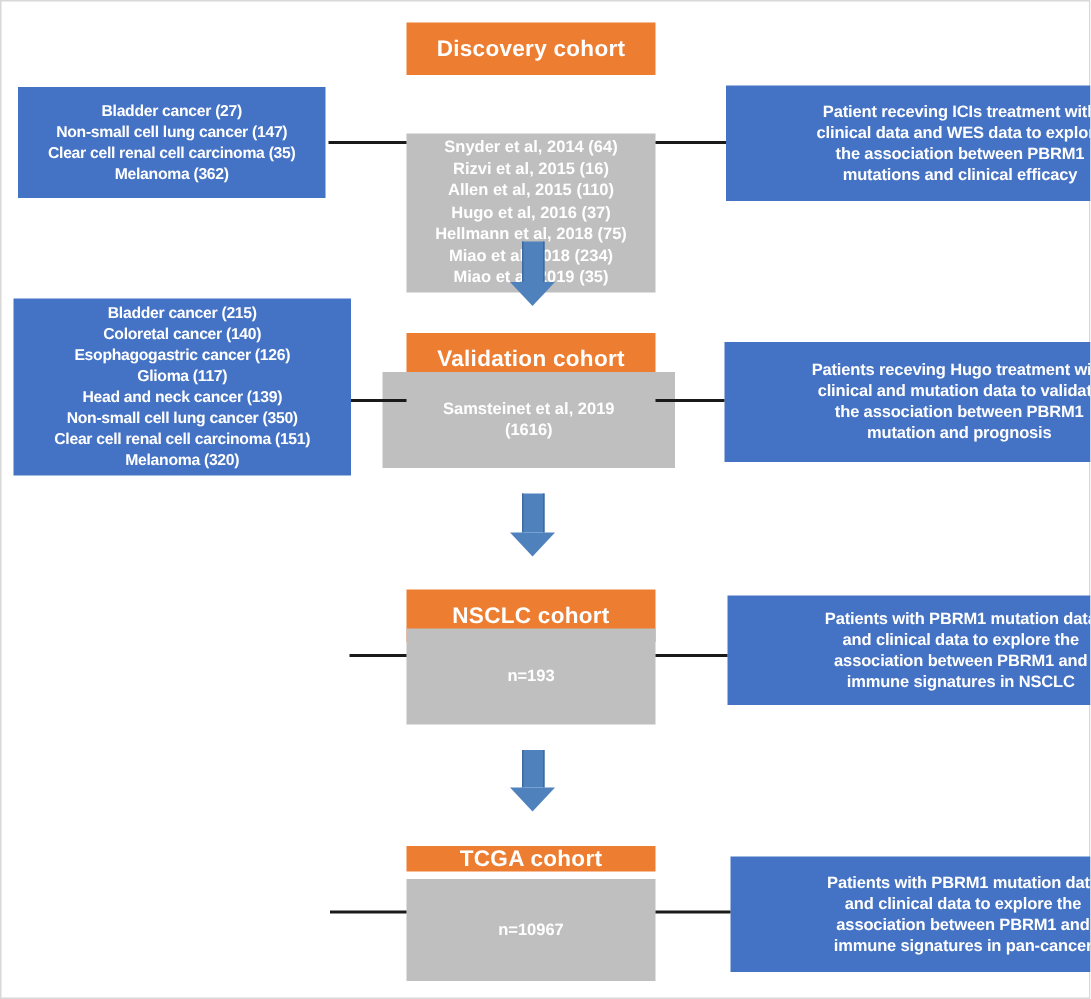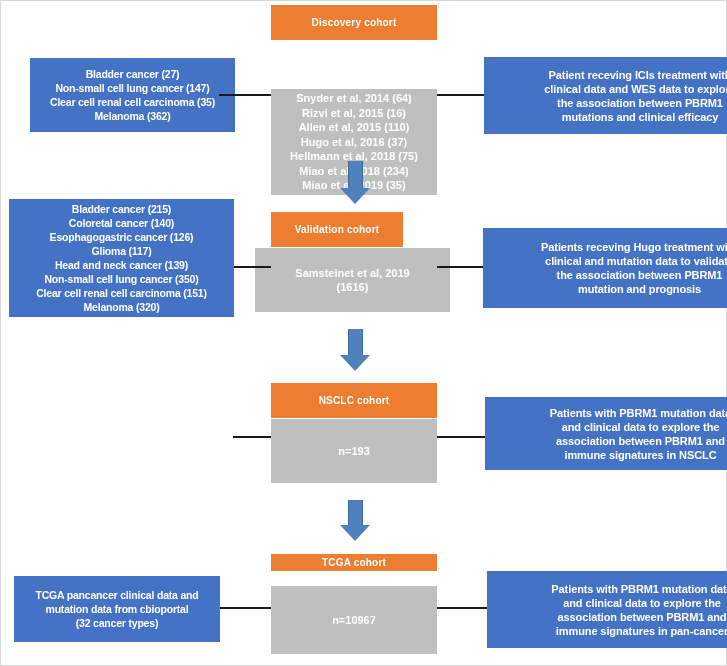--- a/index.html
+++ b/index.html
@@ -11,32 +11,32 @@
   .box{
     position:absolute;display:flex;align-items:center;justify-content:center;
     text-align:center;color:#fff;font-weight:bold;white-space:pre-line;
   }
   .blue{background:var(--box_blue);}
   .gray{background:var(--box_gray);}
   .orange{background:var(--header_bg);}
   .side-text{font-size:10.5px;line-height:14px;letter-spacing:-0.2px;}
   .right-text{font-size:11px;line-height:14px;letter-spacing:-0.1px;padding-left:40px;}
   .center-text{font-size:11px;line-height:14.5px;}
-  .cohort-header{font-size:10px;letter-spacing:0.2px;}
+  .cohort-header{font-size:15px;letter-spacing:0.2px;margin-top:10px;}
   .hline{position:absolute;height:2px;background:var(--line);}
   .arrow{position:absolute;width:30px;display:flex;flex-direction:column;align-items:center;}
   .arrow .shaft{width:13px;flex:1;background:var(--arrow_blue);border-left:1px solid #3c69a0;border-right:1px solid #3c69a0;}
   .arrow .head{width:0;height:0;border-left:15px solid transparent;border-right:15px solid transparent;border-top:16px solid var(--arrow_blue);}
 </style>
 </head>
 <body>
 
 <div class="canvas">
 
-  <div class="box blue side-text" style="left:30px;top:58px;width:205px;height:74px;">Bladder cancer (27)
+  <div class="box blue side-text" style="left:12px;top:58px;width:205px;height:74px;">Bladder cancer (27)
 Non-small cell lung cancer (147)
 Clear cell renal cell carcinoma (35)
 Melanoma (362)</div>
   <div class="box orange cohort-header" style="left:271px;top:5px;width:166px;height:35px;">Discovery cohort</div>
   <div class="box gray center-text" style="left:271px;top:41px;width:166px;height:106px;margin-top:48px;">Snyder et al, 2014 (64)
 Rizvi et al, 2015 (16)
 Allen et al, 2015 (110)
 Hugo et al, 2016 (37)
 Hellmann et al, 2018 (75)
 Miao et al, 2018 (234)
@@ -54,21 +54,21 @@
   </div>
 
   <div class="box blue side-text" style="left:9px;top:199px;width:225px;height:118px;">Bladder cancer (215)
 Coloretal cancer (140)
 Esophagogastric cancer (126)
 Glioma (117)
 Head and neck cancer (139)
 Non-small cell lung cancer (350)
 Clear cell renal cell carcinoma (151)
 Melanoma (320)</div>
-  <div class="box orange cohort-header" style="left:271px;top:212px;width:132px;height:35px;">Validation cohort</div>
+  <div class="box orange cohort-header" style="left:271px;top:212px;width:166px;height:35px;">Validation cohort</div>
   <div class="box gray center-text" style="left:255px;top:248px;width:195px;height:64px;">Samsteinet et al, 2019
 (1616)</div>
   <div class="box blue right-text" style="left:483px;top:228px;width:233px;height:80px;">Patients receving Hugo treatment with
 clinical and mutation data to validate
 the association between PBRM1
 mutation and prognosis</div>
   <div class="hline" style="left:234px;top:266px;width:37px;"></div>
   <div class="hline" style="left:437px;top:266px;width:46px;"></div>
 
   <div class="arrow" style="left:340px;top:329px;height:42px;">
@@ -83,23 +83,20 @@
 association between PBRM1 and
 immune signatures in NSCLC</div>
   <div class="hline" style="left:233px;top:436px;width:38px;"></div>
   <div class="hline" style="left:437px;top:436px;width:48px;"></div>
 
   <div class="arrow" style="left:340px;top:500px;height:41px;">
     <div class="shaft"></div>
     <div class="head"></div>
   </div>
 
-  <div class="box blue side-text" style="left:14px;top:576px;width:206px;height:66px;">TCGA pancancer clinical data and
-mutation data from cbioportal
-(32 cancer types)</div>
   <div class="box orange cohort-header" style="left:271px;top:554px;width:166px;height:17px;">TCGA cohort</div>
   <div class="box gray center-text" style="left:271px;top:586px;width:166px;height:68px;">n=10967</div>
   <div class="box blue right-text" style="left:487px;top:571px;width:230px;height:77px;">Patients with PBRM1 mutation data
 and clinical data to explore the
 association between PBRM1 and
 immune signatures in pan-cancer</div>
   <div class="hline" style="left:220px;top:607px;width:51px;"></div>
   <div class="hline" style="left:437px;top:607px;width:50px;"></div>
 
 </div>

